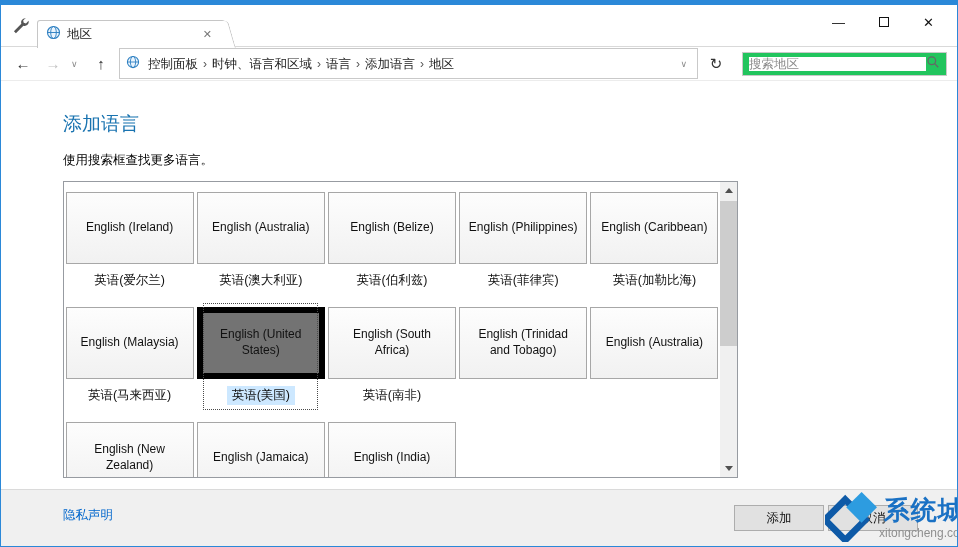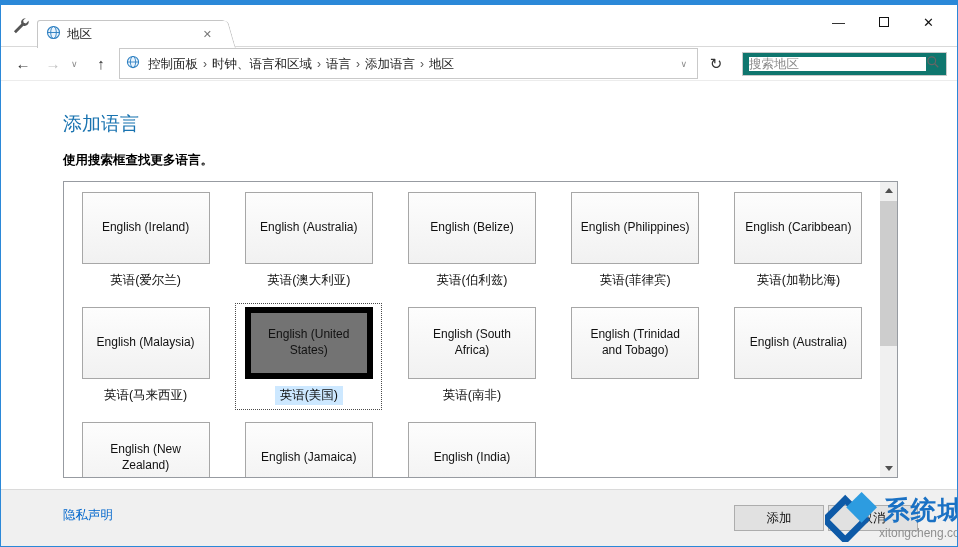--- a/index.html
+++ b/index.html
@@ -37,32 +37,32 @@
   .fwd  { color:#c2c2c2; }
   .nav-chev { font-size:9px; color:#8a8a8a; width:12px; }
   .up   { color:#333; }
   .addressbar { flex:1; height:31px; border:1px solid #c9c9c9; background:#fff;
     display:flex; align-items:center; padding:12px 6px; gap:4px; max-width:585px; }
   .crumb { font-size:12.5px; color:#1b1b1b; padding:2px 4px; cursor:pointer; white-space:nowrap; }
   .crumb-sep { font-size:12px; color:#555; padding:0 1px; }
   .addr-spacer { flex:1; }
   .addr-chev { font-size:9px; color:#8a8a8a; padding:0 4px; cursor:pointer; }
   .refresh-btn { border:none; background:transparent; font-size:15px; color:#333; width:24px; height:24px; cursor:pointer; }
-  .searchbox { width:205px; height:24px; border:1px solid #c9c9c9; background:#0f766e;
+  .searchbox { width:205px; height:24px; border:1px solid #c9c9c9; background:#22c55e;
     display:flex; align-items:center; padding:0 6px; margin-left:8px; }
   .searchbox input { flex:1; border:none; outline:none; font-size:12.5px; color:#222;
     font-family:"Liberation Sans","DejaVu Sans",sans-serif; }
   .searchbox input::placeholder { color:#8a8a8a; }
 
   
   .page-title { position:absolute; left:62px; top:110px; font-size:19px; color:#1973b0; font-weight:normal; }
-  .page-sub   { position:absolute; left:62px; top:151px; font-size:12.5px; color:#000;font-weight:bold; }
-
-  
-  .grid-box { position:absolute; left:62px; top:180px; width:835px; height:297px;
+  .page-sub   { position:absolute; left:62px; top:151px; font-size:12.5px; color:#000; }
+
+  
+  .grid-box { position:absolute; left:62px; top:180px; width:675px; height:297px;
     border:1px solid #979ba1; background:#fff;padding-left:16px; }
   .grid-viewport { position:absolute; left:0; top:0; right:17px; bottom:0; overflow:hidden; }
   .grid { display:grid; grid-template-columns:repeat(5,1fr); padding-top:10px; }
   .cell { position:relative; height:115px; display:flex; flex-direction:column; align-items:center; }
   .tile { width:128px; height:72px; border:1px solid #a7a7a7;
     background:linear-gradient(180deg,#fdfdfd 0%,#f1f1f1 100%);
     display:flex; align-items:center; justify-content:center; text-align:center;
     font-size:12px; line-height:1.3; color:#111; padding:4px 8px; cursor:pointer; }
   .tile.selected { background:#737373; border:6px solid #000000; }
   .native { margin-top:7px; font-size:12.5px; color:#111; padding:1px 5px; }

